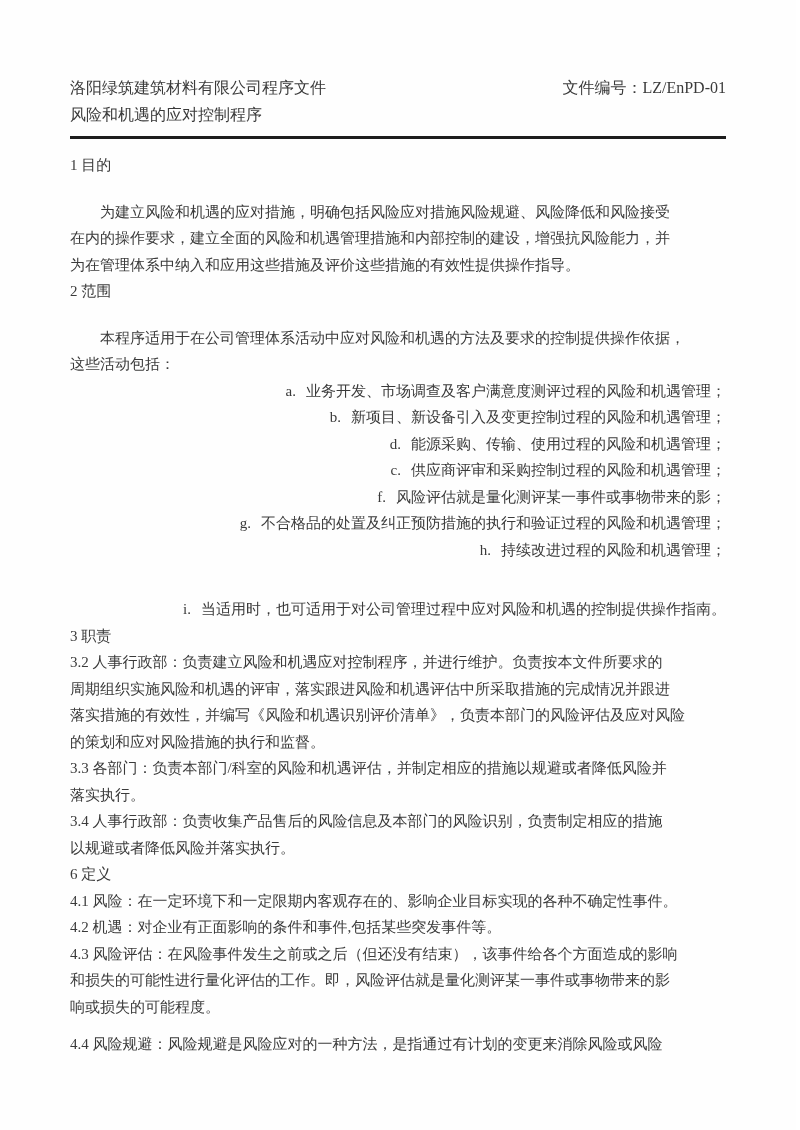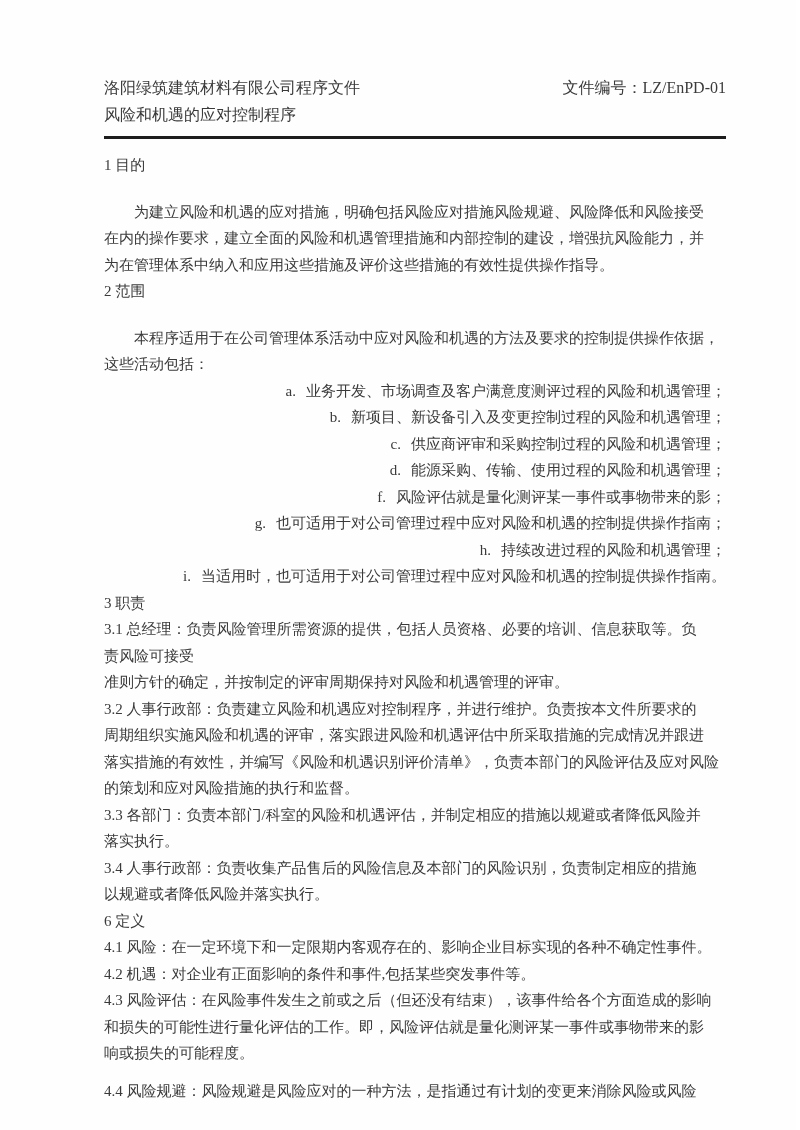--- a/index.html
+++ b/index.html
@@ -9,21 +9,20 @@
   }
   .page {
     position: relative;
     width: 796px;
     height: 1130px;
     background: #fefefe;
     font-family: "Liberation Serif", "DejaVu Serif", serif;
     color: #3a3a3a;
     overflow: hidden;
     box-sizing: border-box;
-    padding-left: 34px;
   }
   .content {
     padding: 74px 70px 0 70px;
   }
   .doc-header {
     display: flex;
     justify-content: space-between;
     align-items: flex-start;
     font-size: 16px;
     line-height: 27px;
@@ -50,20 +49,21 @@
   .indent {
     text-indent: 2em;
     margin-top: 20px;
   }
   .list-item {
     padding-left: 31px;
     text-align: right;
   }
   .list-item.deep {
     padding-left: 38px;
+    margin-top: 33px;
   }
   .list-item .marker {
     display: inline-block;
     margin-right: 10px;
     font-family: "Liberation Serif", "DejaVu Serif", serif;
   }
   .gap-top {
     margin-top: 11px;
   }
 </style>
@@ -91,31 +91,28 @@
       <div class="para indent">为建立风险和机遇的应对措施，明确包括风险应对措施风险规避、风险降低和风险接受
 在内的操作要求，建立全面的风险和机遇管理措施和内部控制的建设，增强抗风险能力，并
 为在管理体系中纳入和应用这些措施及评价这些措施的有效性提供操作指导。</div>
 
       <div class="h">2 范围</div>
       <div class="para indent">本程序适用于在公司管理体系活动中应对风险和机遇的方法及要求的控制提供操作依据，
 这些活动包括：</div>
 
       <div class="list-item"><span class="marker">a.</span><span>业务开发、市场调查及客户满意度测评过程的风险和机遇管理；</span></div>
       <div class="list-item"><span class="marker">b.</span><span>新项目、新设备引入及变更控制过程的风险和机遇管理；</span></div>
+      <div class="list-item"><span class="marker">d.</span><span>能源采购、传输、使用过程的风险和机遇管理；</span></div>
       <div class="list-item"><span class="marker">c.</span><span>供应商评审和采购控制过程的风险和机遇管理；</span></div>
-      <div class="list-item"><span class="marker">d.</span><span>能源采购、传输、使用过程的风险和机遇管理；</span></div>
       <div class="list-item"><span class="marker">f.</span><span>风险评估就是量化测评某一事件或事物带来的影；</span></div>
-      <div class="list-item"><span class="marker">g.</span><span>也可适用于对公司管理过程中应对风险和机遇的控制提供操作指南；</span></div>
+      <div class="list-item"><span class="marker">g.</span><span>不合格品的处置及纠正预防措施的执行和验证过程的风险和机遇管理；</span></div>
       <div class="list-item"><span class="marker">h.</span><span>持续改进过程的风险和机遇管理；</span></div>
       <div class="list-item deep"><span class="marker">i.</span><span>当适用时，也可适用于对公司管理过程中应对风险和机遇的控制提供操作指南。</span></div>
 
       <div class="h">3 职责</div>
-      <div class="para">3.1 总经理：负责风险管理所需资源的提供，包括人员资格、必要的培训、信息获取等。负
-责风险可接受
-准则方针的确定，并按制定的评审周期保持对风险和机遇管理的评审。</div>
       <div class="para">3.2 人事行政部：负责建立风险和机遇应对控制程序，并进行维护。负责按本文件所要求的
 周期组织实施风险和机遇的评审，落实跟进风险和机遇评估中所采取措施的完成情况并跟进
 落实措施的有效性，并编写《风险和机遇识别评价清单》，负责本部门的风险评估及应对风险
 的策划和应对风险措施的执行和监督。</div>
       <div class="para">3.3 各部门：负责本部门/科室的风险和机遇评估，并制定相应的措施以规避或者降低风险并
 落实执行。</div>
       <div class="para">3.4 人事行政部：负责收集产品售后的风险信息及本部门的风险识别，负责制定相应的措施
 以规避或者降低风险并落实执行。</div>
 
       <div class="h">6 定义</div>

